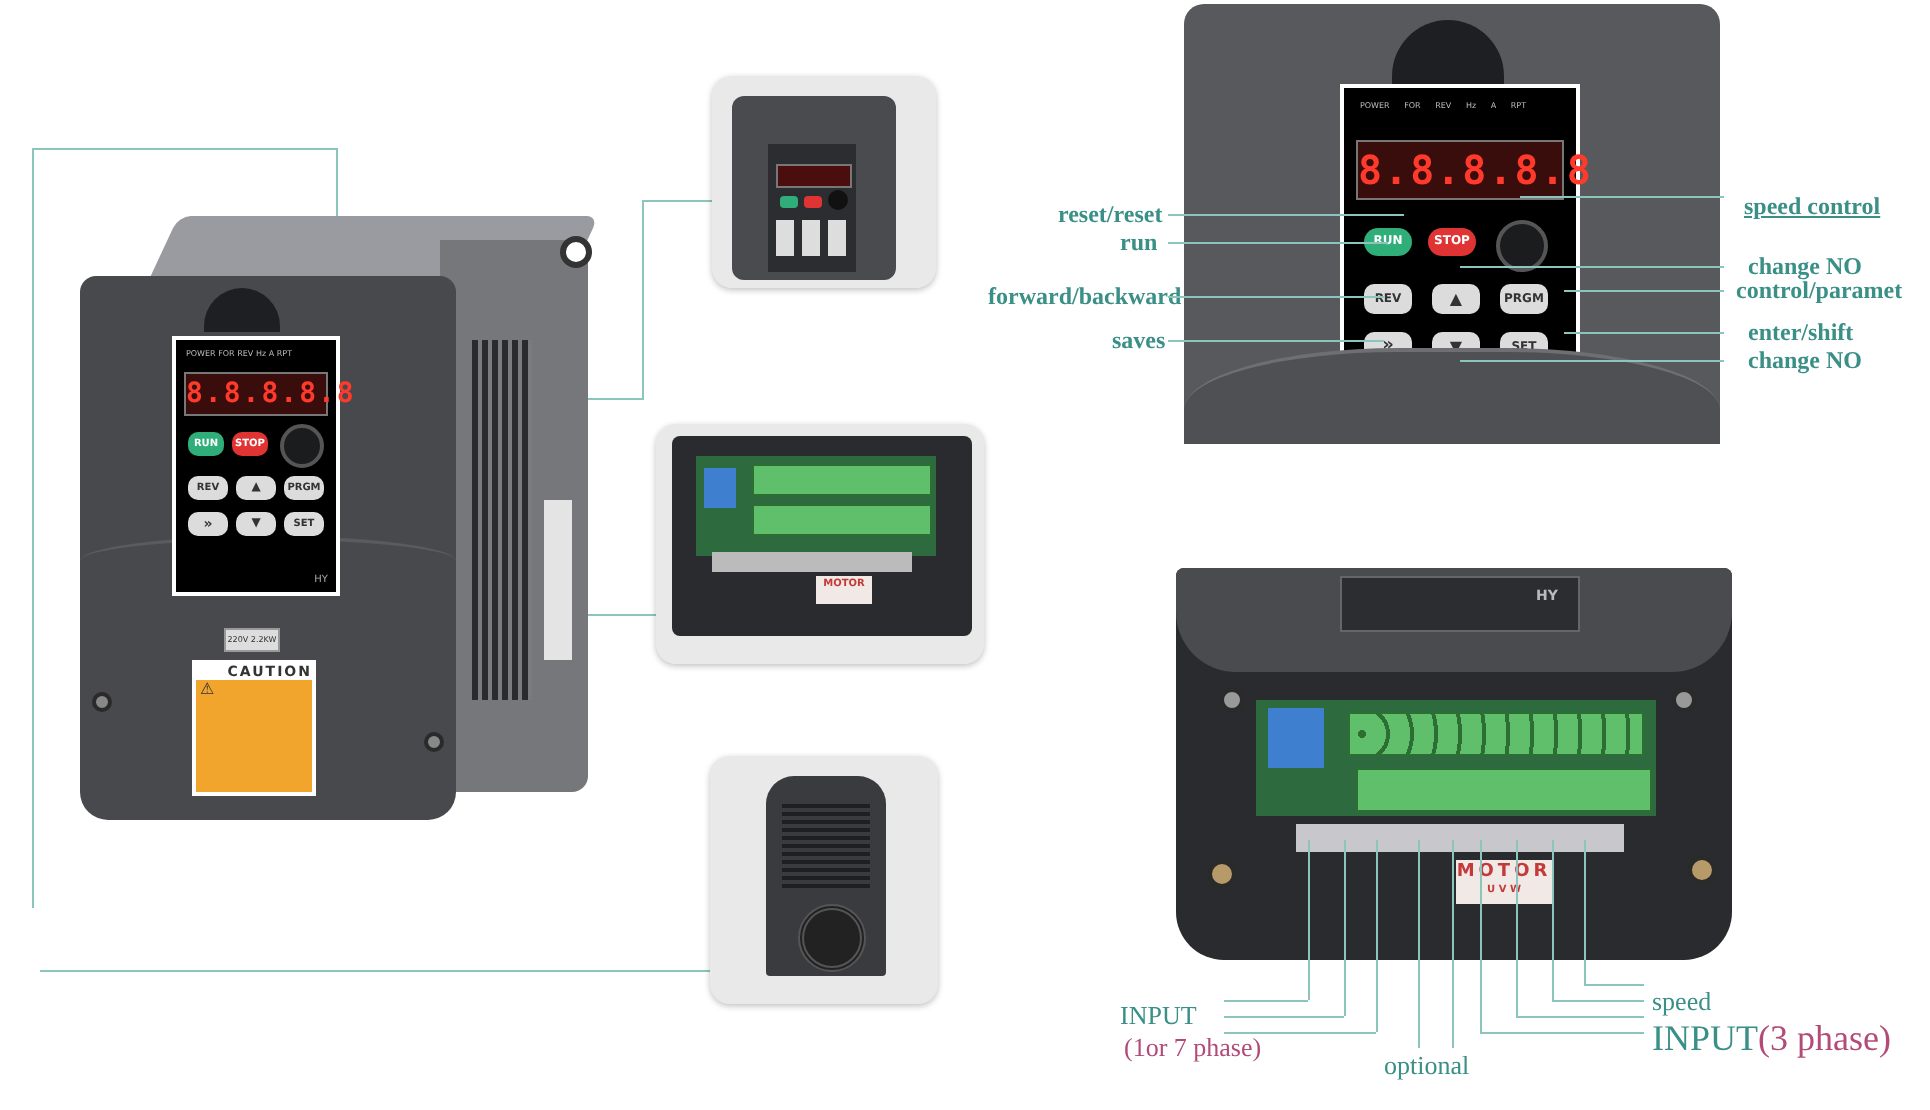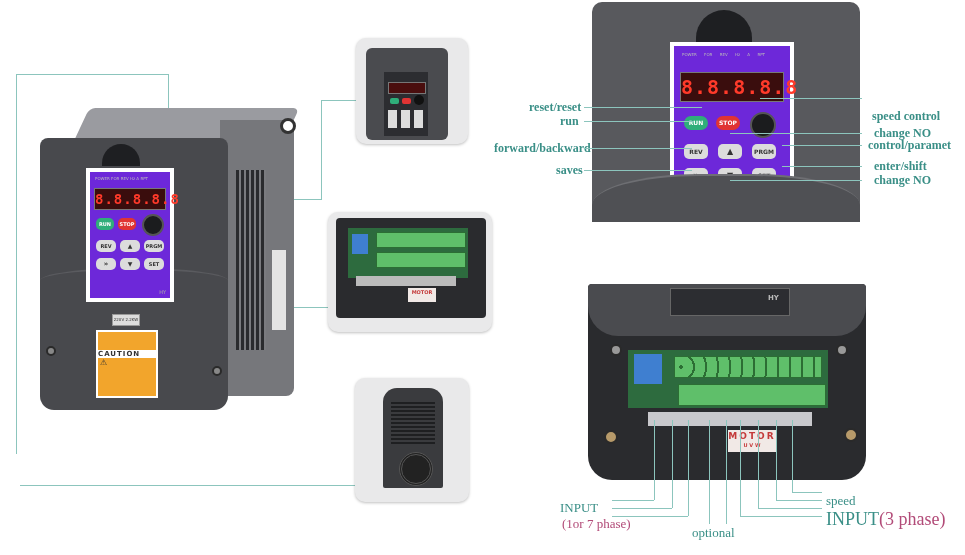--- a/index.html
+++ b/index.html
@@ -5,30 +5,30 @@
   html,body{margin:0;padding:0;background:#fff;}
   body{width:965px;height:555px;position:relative;overflow:hidden;font-family:"Liberation Serif","DejaVu Serif",serif;}
   .abs{position:absolute;}
   .line{position:absolute;background:#8cc5bd;}
   .lbl{position:absolute;font-weight:bold;color:#3a8f87;font-size:12px;white-space:nowrap;line-height:14px;}
   .lbl.pink{color:#b24b78;}
   .panel{position:absolute;background:#e9e9ea;border-radius:10px;box-shadow:0 1px 3px rgba(0,0,0,.25);}
   
   .inv-side{position:absolute;background:#6b6c70;}
   .inv-front{position:absolute;background:#48494d;border-radius:8px 8px 14px 14px;}
-  .keypad{position:absolute;background:#6d28d9;border:4px solid #ffffff;}
+  .keypad{position:absolute;background:#000000;border:2px solid #ffffff;}
   .led{position:absolute;background:#3a0d0d;border:1px solid #777;color:#ff3a2a;font-family:"DejaVu Sans Mono",monospace;font-weight:bold;letter-spacing:1px;text-align:center;}
   .key{position:absolute;background:#dcdcdc;border-radius:5px;color:#333;font-family:"DejaVu Sans",sans-serif;font-weight:bold;text-align:center;}
   .key.run{background:#2fae7a;color:#fff;}
   .key.stop{background:#e03434;color:#fff;}
   .knob{position:absolute;border-radius:50%;background:#1b1c1e;border:2px solid #555;}
   .ind{position:absolute;color:#bbb;font-family:"DejaVu Sans",sans-serif;font-size:4px;}
   .vent{position:absolute;background:repeating-linear-gradient(90deg,#2a2b2e 0 3px,#7a7b7f 3px 5px);}
   .caution{position:absolute;background:#f2a52c;border:2px solid #fff;}
-  .caution .hd{background:#fff;color:#333;font-family:"DejaVu Sans",sans-serif;font-weight:bold;font-size:7px;text-align:left;letter-spacing:1px;margin-top:18px;}
+  .caution .hd{background:#fff;color:#333;font-family:"DejaVu Sans",sans-serif;font-weight:bold;font-size:7px;text-align:right;letter-spacing:1px;}
   .term{position:absolute;background:#5fbf6a;border:1px solid #2c6e34;}
   .relay{position:absolute;background:#3f7fd0;}
   .pcb{position:absolute;background:#2d6b3e;}
   .motor{position:absolute;background:#f1e9e6;color:#c43a3a;font-family:"DejaVu Sans",sans-serif;font-weight:bold;text-align:center;}
   .screw{position:absolute;border-radius:50%;background:#b79a6a;border:2px solid #2a2a2a;}
 </style>
 </head>
 <body>
 
 <div class="line" style="left:16px;top:74px;width:153px;height:1px;"></div>
@@ -137,21 +137,21 @@
 <div class="lbl" style="left:529px;top:100px;">reset/reset</div>
 <div class="line" style="left:584px;top:107px;width:118px;height:1px;"></div>
 <div class="lbl" style="left:560px;top:114px;">run</div>
 <div class="line" style="left:584px;top:121px;width:110px;height:1px;"></div>
 <div class="lbl" style="left:494px;top:141px;">forward/backward</div>
 <div class="line" style="left:584px;top:148px;width:108px;height:1px;"></div>
 <div class="lbl" style="left:556px;top:163px;">saves</div>
 <div class="line" style="left:584px;top:170px;width:108px;height:1px;"></div>
 
 <div class="line" style="left:760px;top:98px;width:102px;height:1px;"></div>
-<div class="lbl" style="left:872px;top:109px;">speed control</div>
+<div class="lbl" style="left:872px;top:96px;text-decoration:underline;">speed control</div>
 <div class="line" style="left:730px;top:133px;width:132px;height:1px;"></div>
 <div class="lbl" style="left:874px;top:126px;">change NO</div>
 <div class="line" style="left:782px;top:145px;width:80px;height:1px;"></div>
 <div class="lbl" style="left:868px;top:138px;">control/paramet</div>
 <div class="line" style="left:782px;top:166px;width:80px;height:1px;"></div>
 <div class="lbl" style="left:874px;top:159px;">enter/shift</div>
 <div class="line" style="left:730px;top:180px;width:132px;height:1px;"></div>
 <div class="lbl" style="left:874px;top:173px;">change NO</div>
 
 <div class="abs" style="left:588px;top:284px;width:278px;height:196px;background:#2a2b2e;border-radius:4px 4px 24px 24px;overflow:hidden;">

